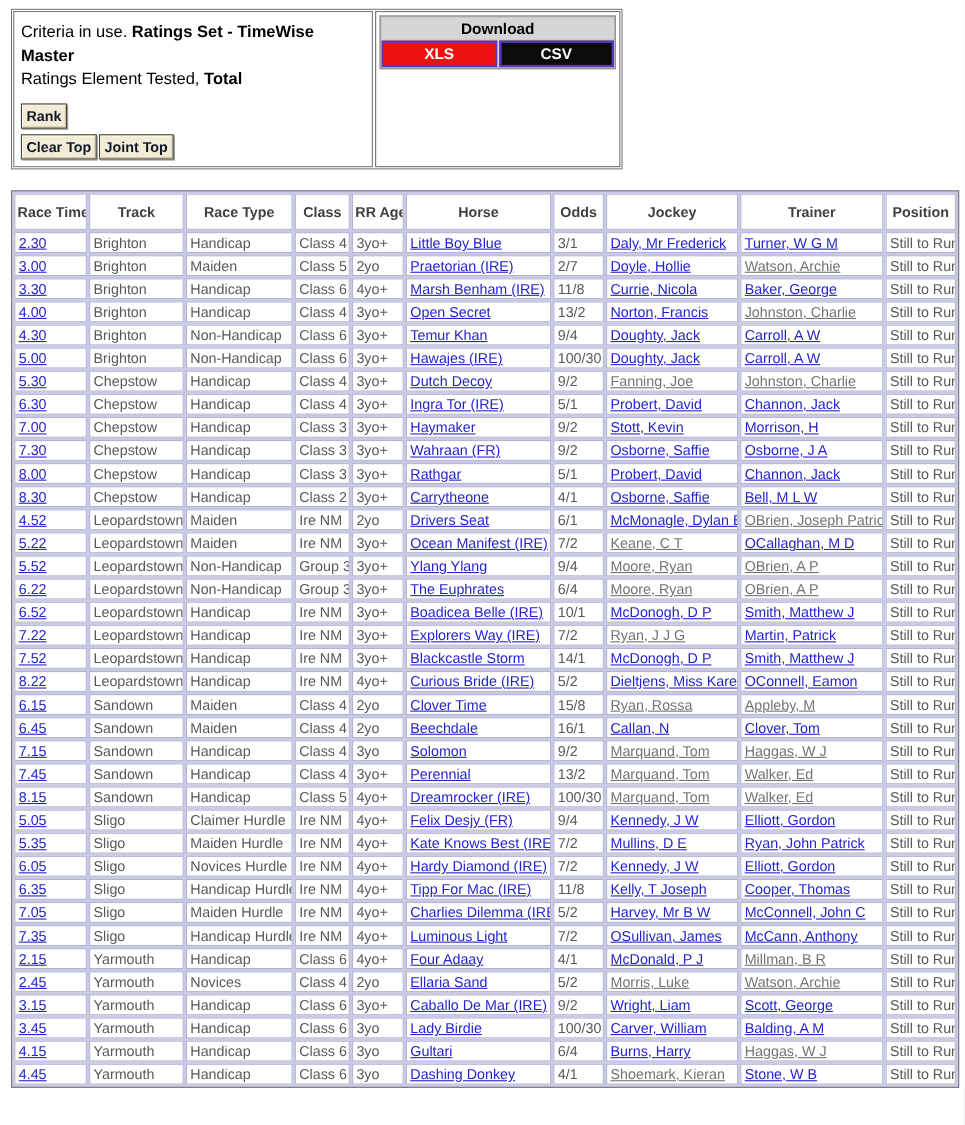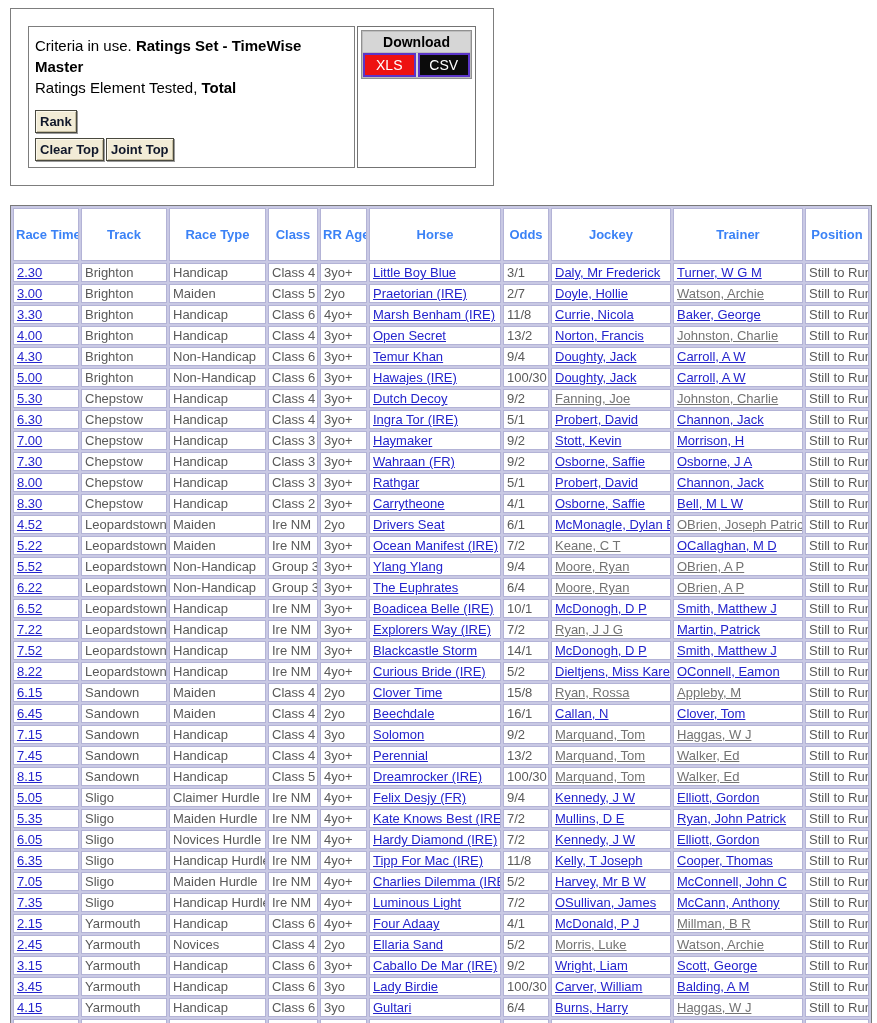--- a/index.html
+++ b/index.html
@@ -1,39 +1,39 @@
 <!DOCTYPE html>
 <html><head>
 <meta charset="utf-8">
 <style>
   html,body { margin:0; padding:0; background:#ffffff; }
   body { width:877px; font-family:"Liberation Sans", sans-serif; padding:8px 0 0 10px; box-sizing:border-box; }
 
   
-  .header-wrap { width:484px; border:1px solid #7d7d7d; padding:17px; display:flex; gap:2px; margin-bottom:19px; background:#fff; box-sizing:border-box; }
+  .header-wrap { width:556px; border:1px solid #7d7d7d; padding:1px; display:flex; gap:2px; margin-bottom:19px; background:#fff; box-sizing:border-box; }
   .crit-cell { width:327px; min-height:125px; border:1px solid #7d7d7d; padding:4px 4px 6px 6px; box-sizing:border-box; }
   .dl-cell { flex:1; border:1px solid #737373; padding:3px; box-sizing:border-box; }
 
   .crit-text { font-size:15px; line-height:21px; color:#000; margin:4px 0 12px 0; }
   .crit-text b { font-weight:700; }
 
   .btn { display:inline-block; background:#f2ecd6; border:1px solid #49493f; box-shadow: inset 1px 1px 0 #fcf8ec, inset -1px -1px 0 #c6bd9f, 1px 1px 0 #9a9a9a; font-weight:700; font-size:13px; padding:3px 4px; color:#0f172a; cursor:pointer; user-select:none; }
   .btn-row { margin-top:5px; }
   .btn + .btn { margin-left:2px; }
 
   .dl-table { border:1px solid #909090; background:#bdbdbd; display:flex; flex-direction:column; gap:1px; padding:1px; }
   .dl-header { background:#d6d6d6; text-align:center; font-weight:700; font-size:14px; color:#000; padding:2px 0; }
   .dl-btn-row { display:flex; gap:2px; background:#d6d6d6; }
-  .dl-btn { flex:1; text-align:center; color:#fff; font-weight:400; font-size:14px; padding:2px 0; border:2px solid #5b35c9; cursor:pointer; }
+  .dl-btn { flex:1; text-align:center; color:#fff; font-weight:700; font-size:14px; padding:2px 0; border:2px solid #5b35c9; cursor:pointer; }
   .dl-xls { background:#ee1111; }
   .dl-csv { background:#0b0b0b; }
 
   
   table.races { border-collapse:separate; border-spacing:2px; background:#c9c9e4; border:1px solid #787878; table-layout:fixed; width:858px; }
-  table.races th { background:#ffffff; border:1px solid #b3b3d6; font-size:13px; font-weight:700; color:#3b82f6; text-align:center; padding:18px 2px; overflow:hidden; white-space:nowrap; }
+  table.races th { background:#ffffff; border:1px solid #b3b3d6; font-size:13px; font-weight:700; color:#404040; text-align:center; padding:8px 2px; overflow:hidden; white-space:nowrap; }
   table.races td { background:#ffffff; border:1px solid #b3b3d6; font-size:13px; color:#595959; text-align:left; padding:1px 3px; overflow:hidden; white-space:nowrap; }
   a.rlink { color:#2424cc; text-decoration:underline; cursor:pointer; }
   a.rlink.visited { color:#737373; }
 
   col.c0{width:66px} col.c1{width:86px} col.c2{width:97px} col.c3{width:50px} col.c4{width:47px}
   col.c5{width:132px} col.c6{width:46px} col.c7{width:120px} col.c8{width:130px} col.c9{width:64px}
 </style>
 </head>
 <body>
 

